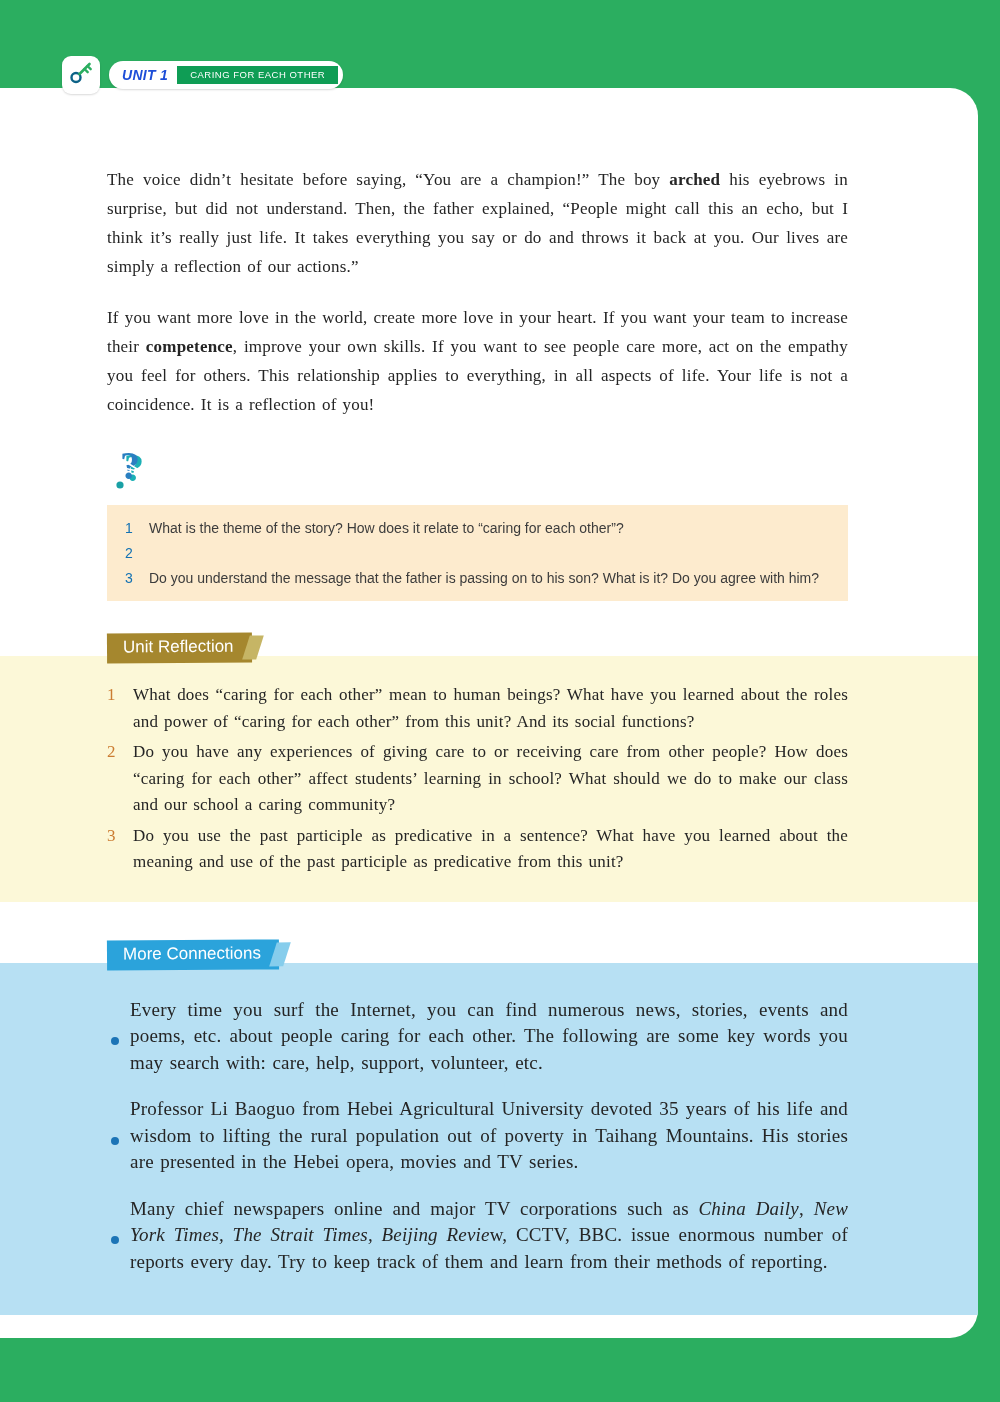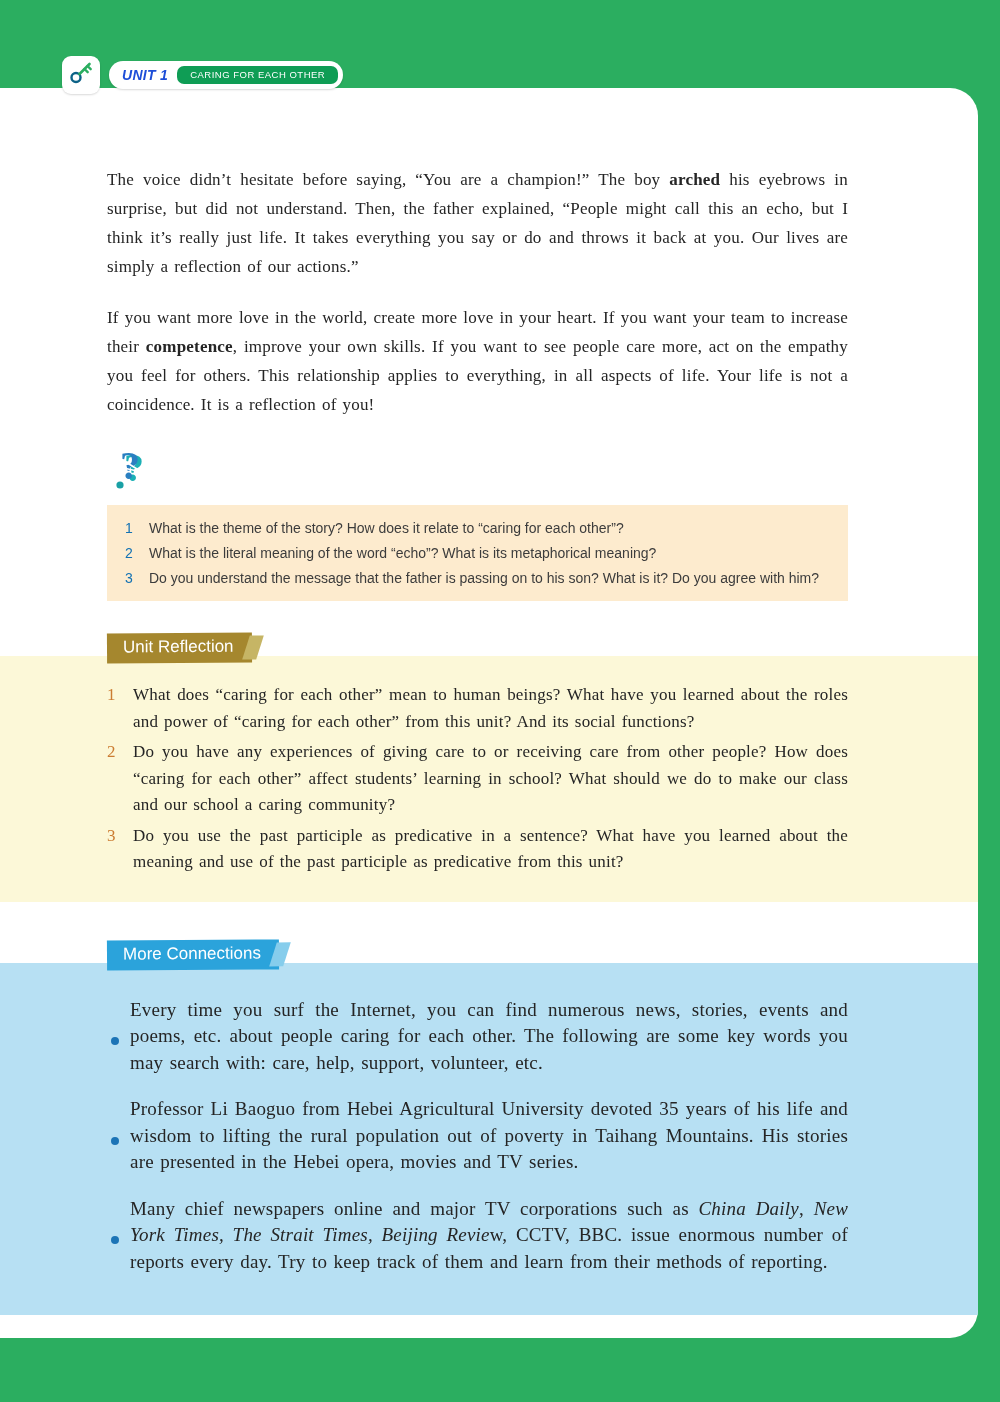--- a/index.html
+++ b/index.html
@@ -39,21 +39,21 @@
   }
   .unit-num {
     font-family: "Liberation Sans", sans-serif;
     font-weight: 700; font-style: italic;
     color: #1d4ed8; font-size: 14px; letter-spacing: .3px;
   }
   .unit-title {
     background: #0f9d55; color: #ffffff;
     font-family: "Liberation Sans", sans-serif;
     font-size: 9.5px; letter-spacing: .5px;
-    padding: 3px 13px 4px 13px; border-radius: 7px; white-space: nowrap;
+    padding: 3px 13px 4px 13px; border-radius: 0; white-space: nowrap;
   }
 
   
   .content { padding-top: 77px; }
   .para {
     margin: 0 130px 22px 107px;
     font-size: 17px; line-height: 29px;
     text-align: justify; color: #252525;
     letter-spacing: .2px; word-spacing: 1.5px;
   }
@@ -160,21 +160,20 @@
       </span>
     </div>
 
     <div class="peach">
       <div class="q-row">
         <span class="q-num">1</span>
         <span class="q-text">What is the theme of the story? How does it relate to “caring for each other”?</span>
       </div>
       <div class="q-row">
         <span class="q-num">2</span>
-        <span class="q-text">What is the literal meaning of the word “echo”? What is its metaphorical meaning?</span>
       </div>
       <div class="q-row">
         <span class="q-num">3</span>
         <span class="q-text">Do you understand the message that the father is passing on to his son? What is it? Do you agree with him?</span>
       </div>
     </div>
 
     <div class="badge olive">
       <span>Unit Reflection</span>
     </div>

